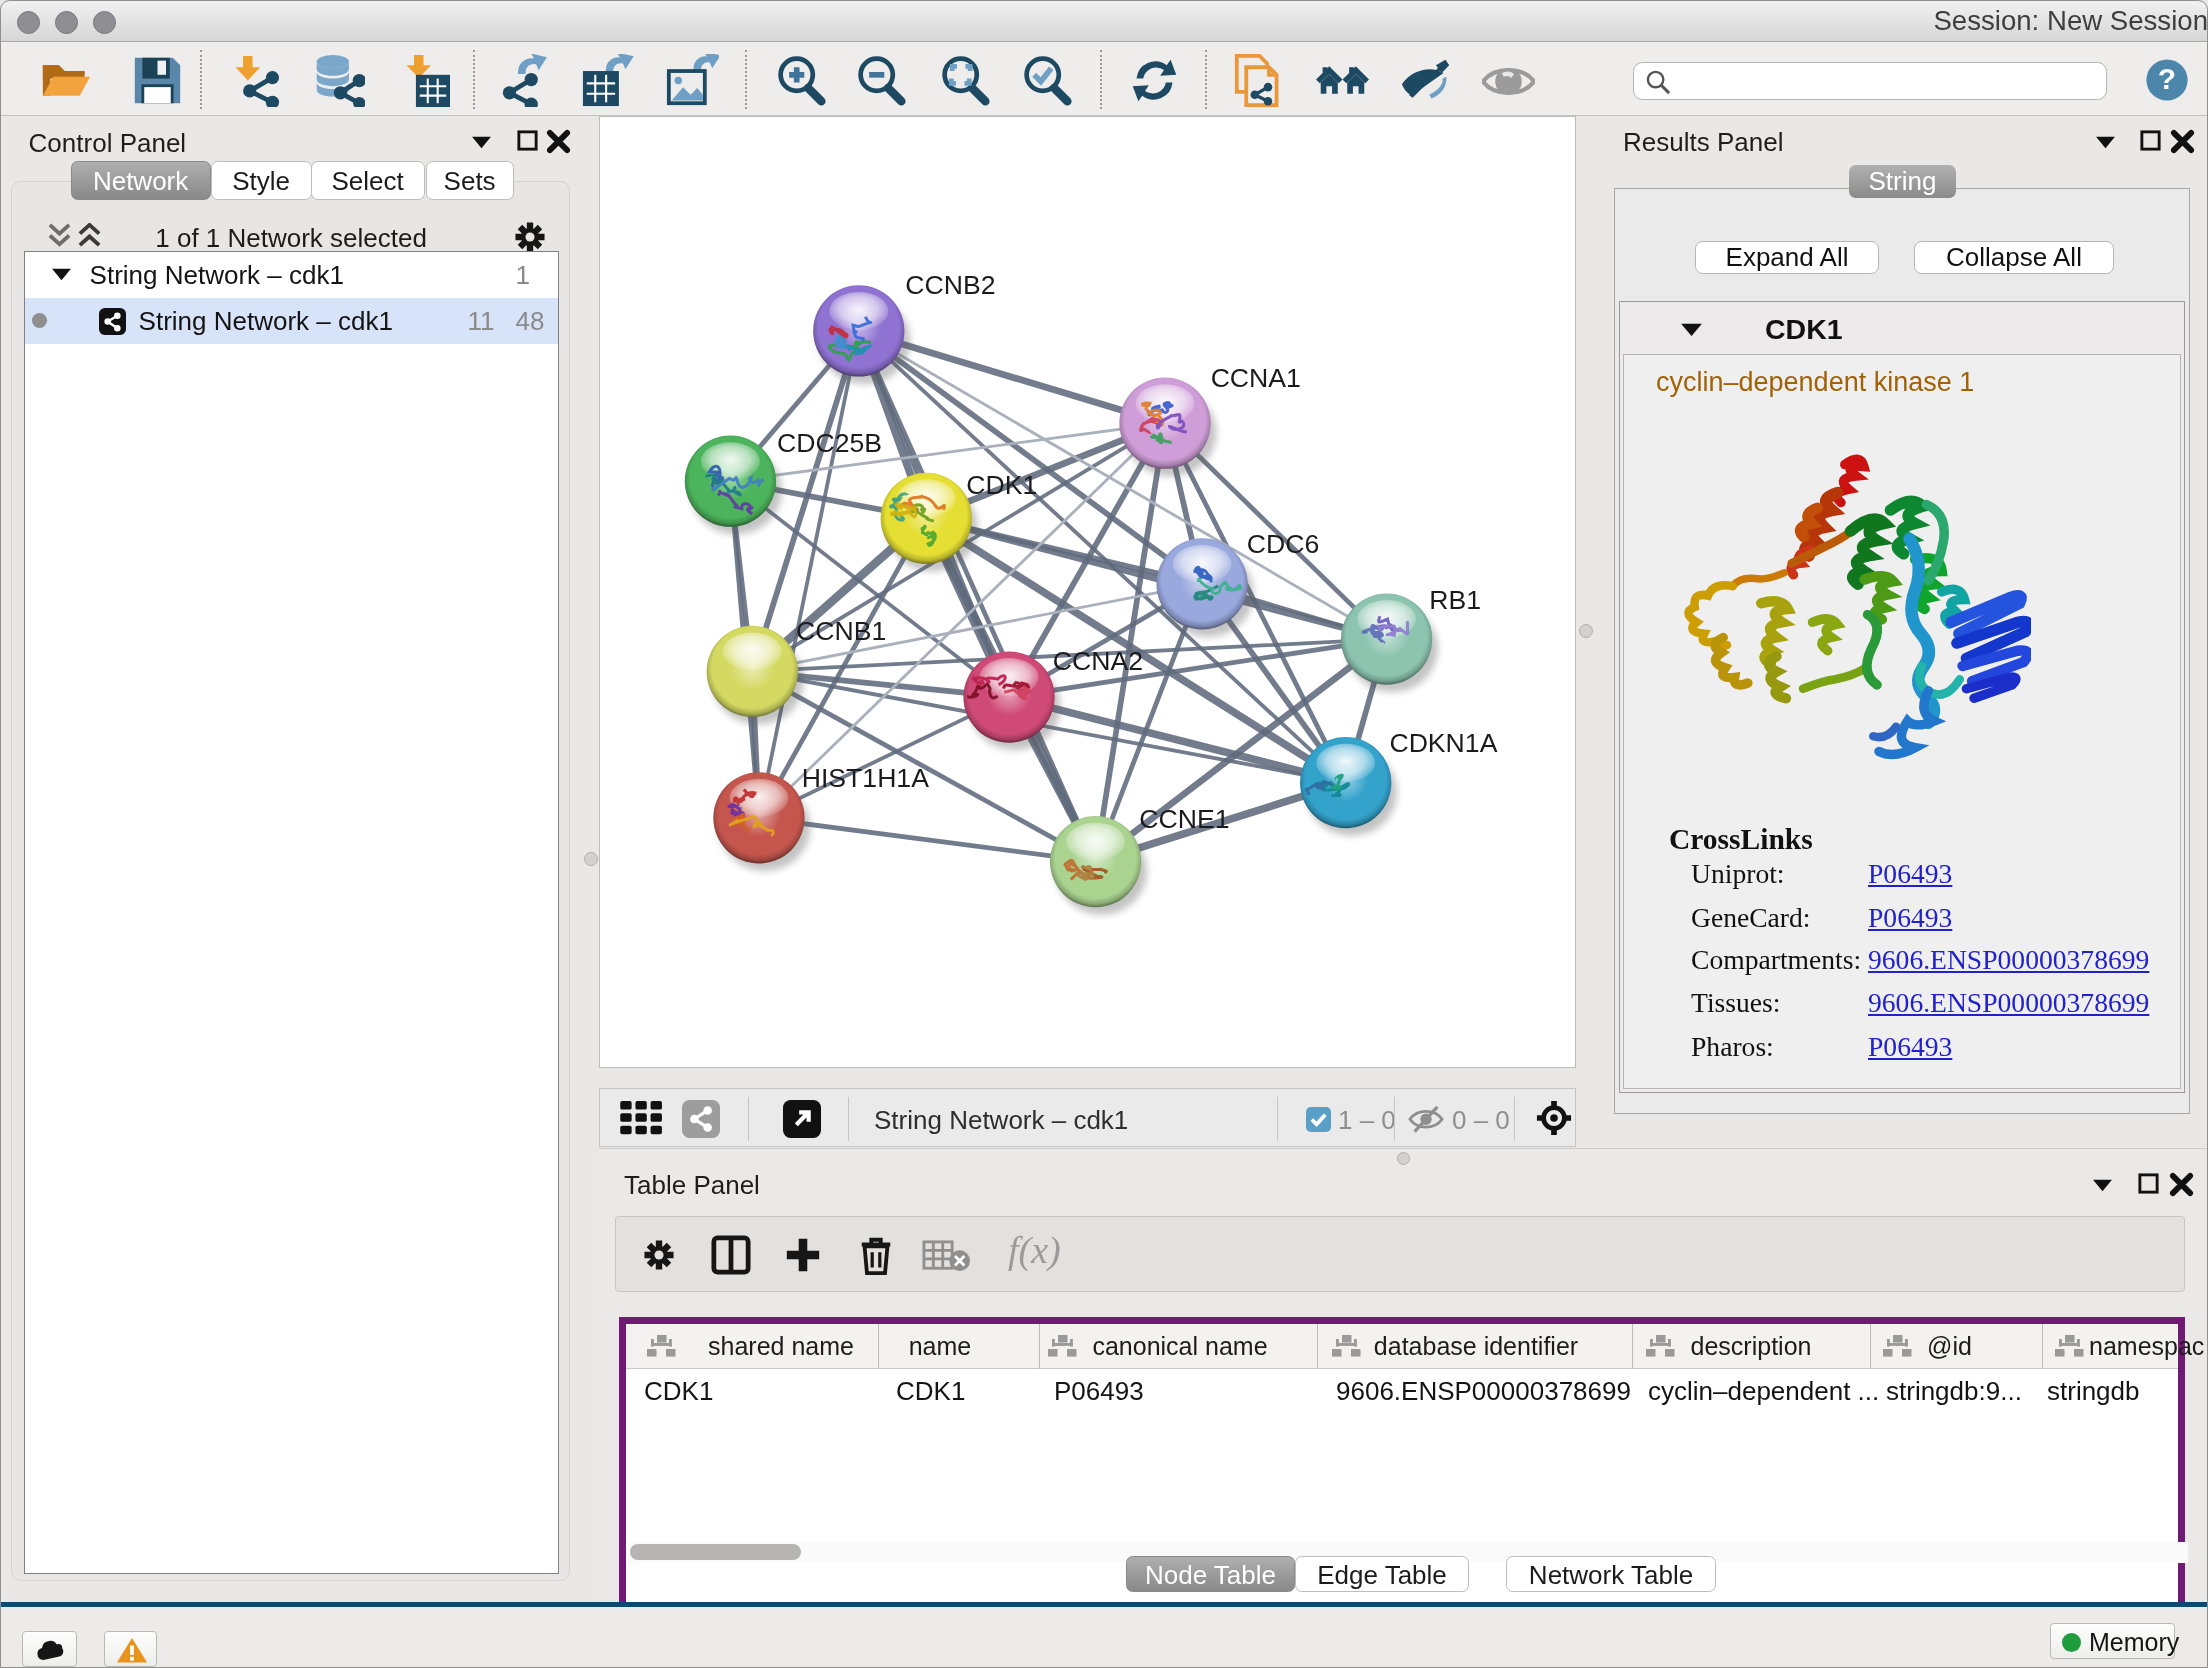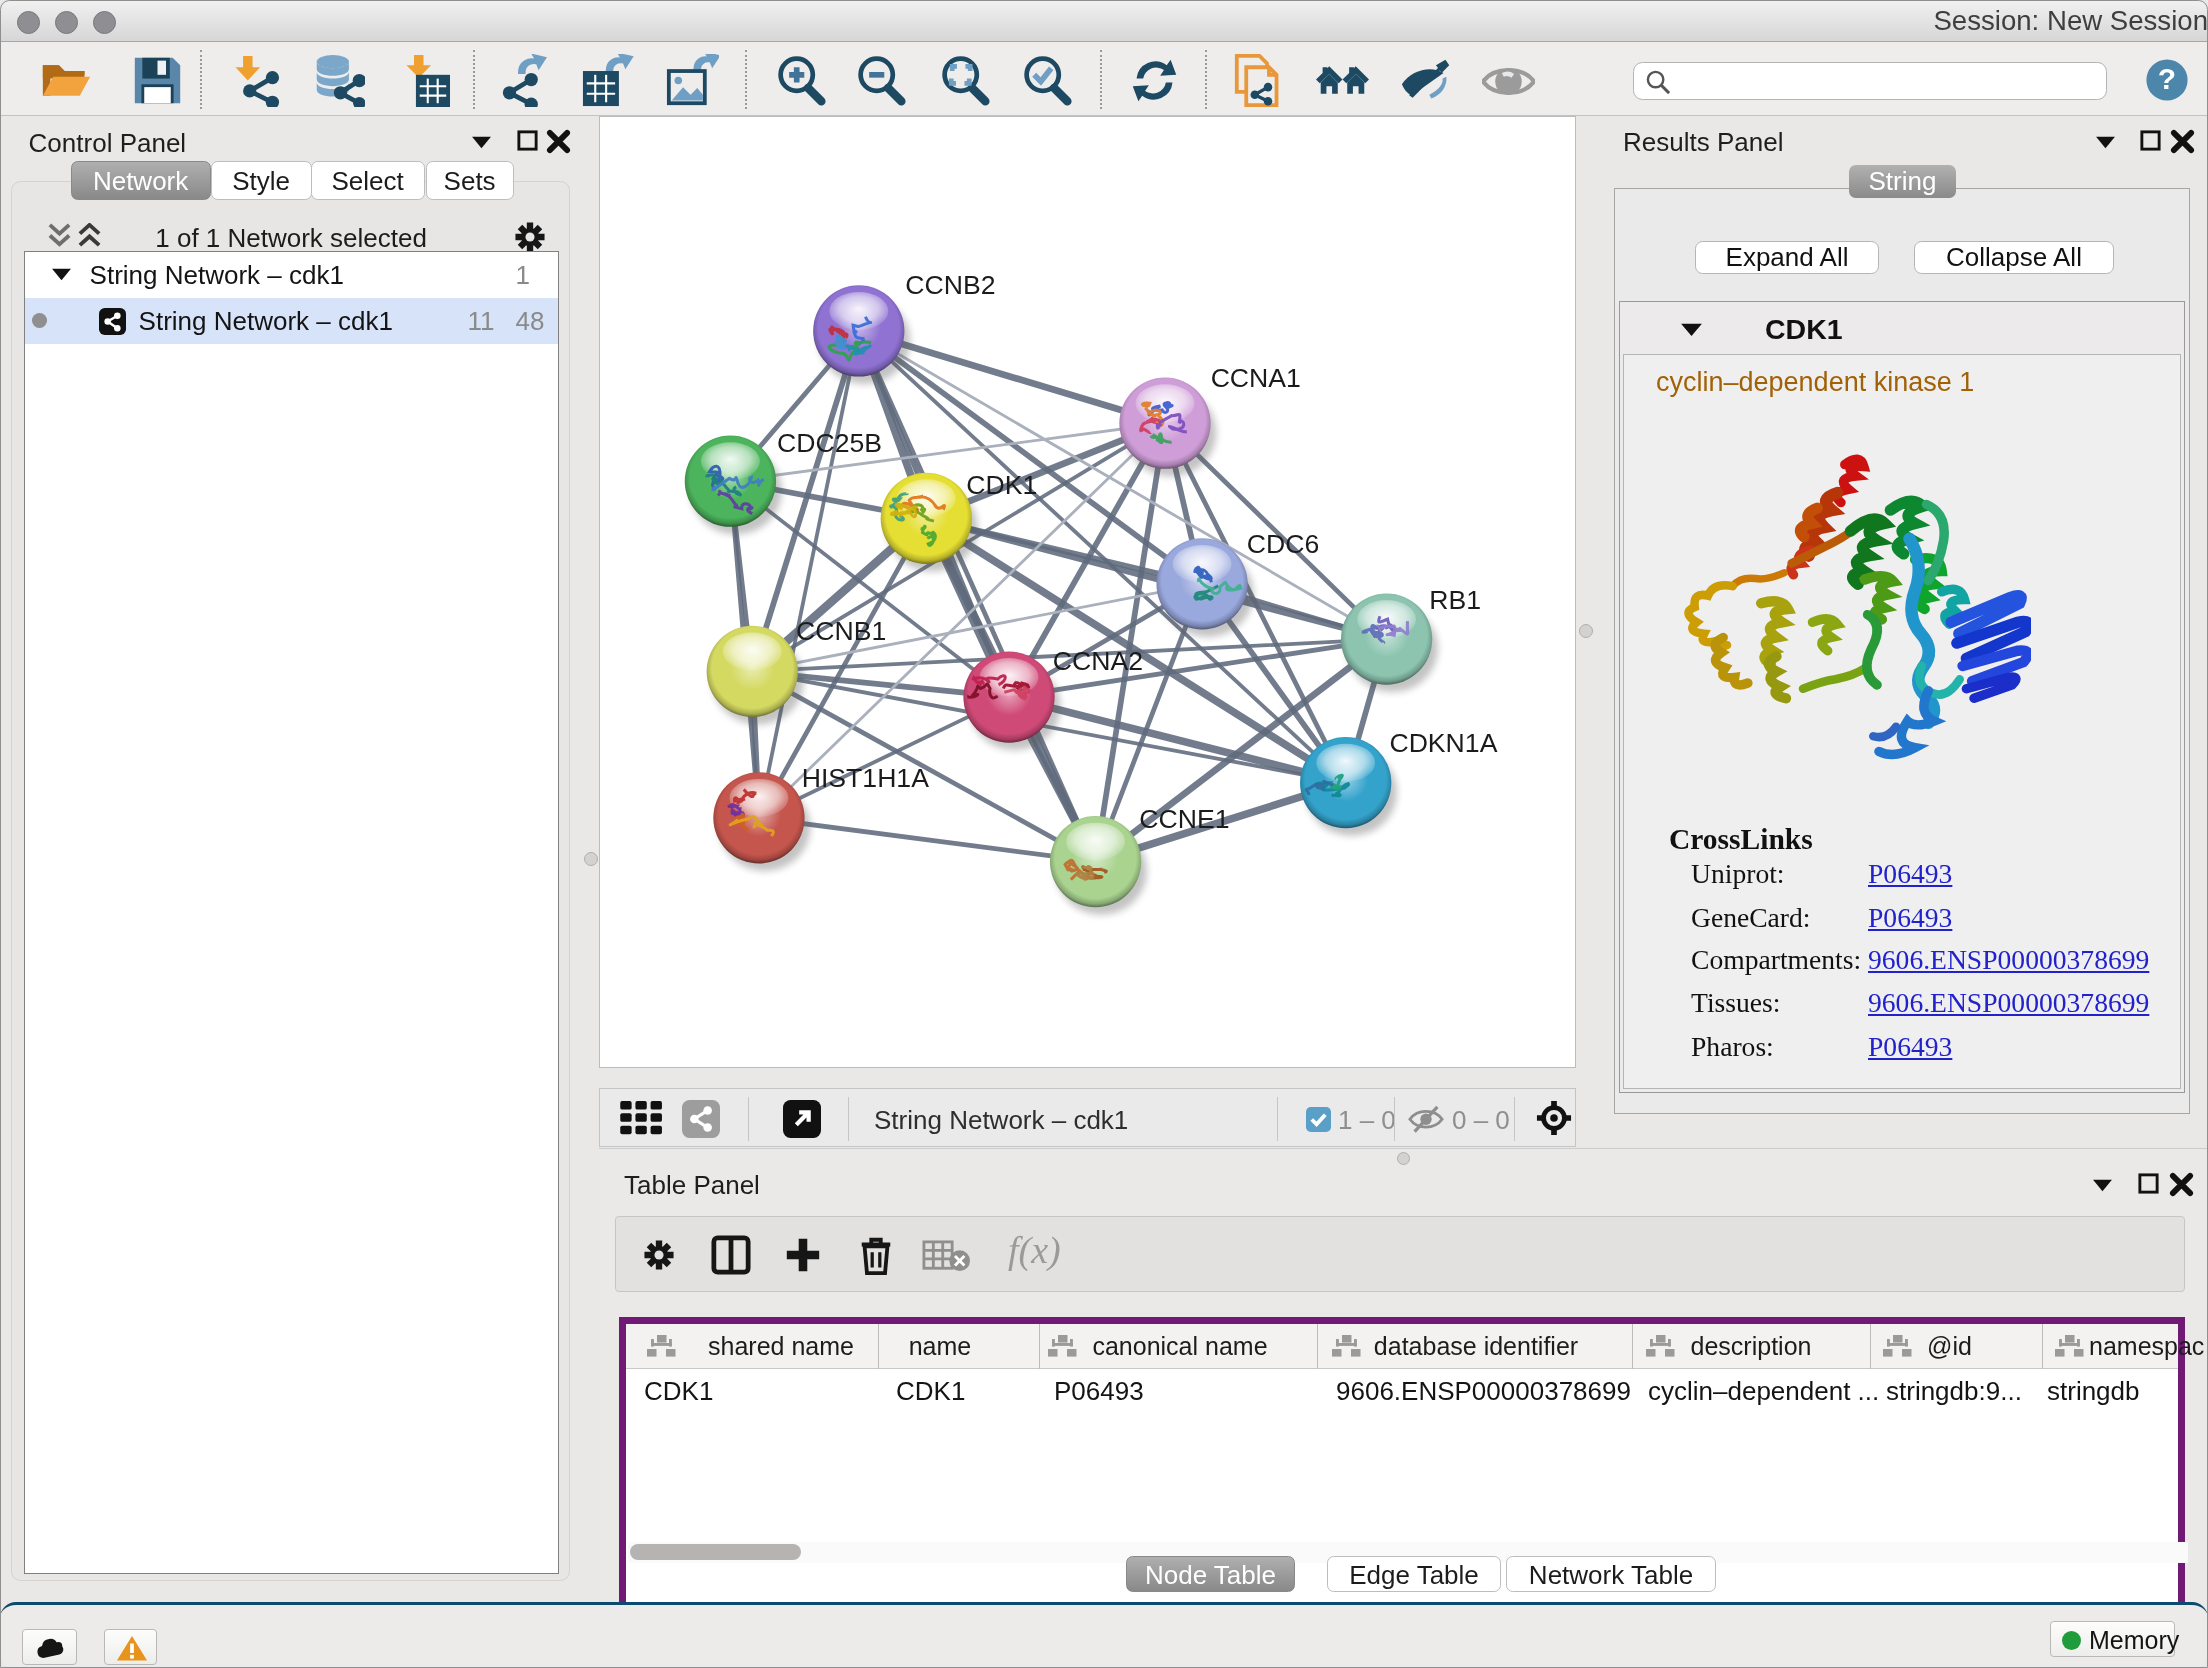--- a/index.html
+++ b/index.html
@@ -36,21 +36,21 @@
   background:#fff; border:1px solid #bcbcbc; }
 .netstatus { position:absolute; left:599px; top:1088px; width:977px; height:59px;
   background:#ebeaea; border:1px solid #c4c4c4; }
 
 .rpanel { position:absolute; left:1584px; top:116px; width:625px; height:1031px; background:#e9e8e7; }
 
 .tpanel { position:absolute; left:599px; top:1148px; width:1609px; height:454px;
   background:#eae9e8; border-top:1px solid #cccccc; }
 
 .bottombar { position:absolute; left:0; top:1602px; width:100%; height:67px;
-  background:#ecebea; border-top:3px solid #0c4a6e;border-radius:16px; }
+  background:#ecebea; border-top:5px solid #0c4a6e; }
 .serif { font-family:"Liberation Serif", serif; }
 a.lnk { color:#2222cc; text-decoration:underline; font-family:"Liberation Serif", serif; }
 .htext { position:absolute; top:7.6px; font-size:25px; color:#1c1c1c; text-align:center; }
 .hicon { position:absolute; top:11.4px; width:28.5px; height:23px;
   background:
    linear-gradient(#9a9a9a,#9a9a9a) 9.5px 0/9.5px 7.6px no-repeat,
    linear-gradient(#9a9a9a,#9a9a9a) 0 13.3px/9.5px 7.6px no-repeat,
    linear-gradient(#9a9a9a,#9a9a9a) 19px 13.3px/9.5px 7.6px no-repeat,
    linear-gradient(#9a9a9a,#9a9a9a) 3.8px 7.6px/21px 2.9px no-repeat,
    linear-gradient(#9a9a9a,#9a9a9a) 3.8px 3.8px/2.9px 7.6px no-repeat,
@@ -785,21 +785,21 @@
     <div class="abs" style="left:710px;top:52px;font-size:26px;color:#141414;">9606.ENSP00000378699</div>
     <div class="abs" style="left:1022px;top:52px;font-size:26px;color:#141414;">cyclin–dependent ...</div>
     <div class="abs" style="left:1260px;top:52px;font-size:26px;color:#141414;">stringdb:9...</div>
     <div class="abs" style="left:1421px;top:52px;font-size:26px;color:#141414;">stringdb</div>
 
     <div class="abs" style="left:1.9px;top:218px;width:1560px;height:21px;background:#fafafa;"></div>
     <div class="abs" style="left:3.8px;top:220px;width:171px;height:16px;background:#b5b4b3;border-radius:8.6px;"></div>
   </div>
 
   <div class="tabseg sel" style="left:527px;top:407px;width:169px;height:36px;line-height:36px;font-size:26px;">Node Table</div>
-  <div class="tabseg" style="left:696px;top:407px;width:174px;height:36px;line-height:36px;font-size:26px;margin-left:32px;">Edge Table</div>
+  <div class="tabseg" style="left:696px;top:407px;width:174px;height:36px;line-height:36px;font-size:26px;">Edge Table</div>
   <div class="tabseg" style="left:870px;top:407px;width:210px;height:36px;line-height:36px;font-size:26px;margin-left:37px;">Network Table</div>
 </div>
 
 <div class="bottombar" id="bottombar">
   <div class="abs" style="left:22px;top:24px;width:55px;height:36px;background:linear-gradient(#fdfdfd,#ededec);border:1px solid #b9b8b7;border-radius:3.8px;">
     <svg class="abs" style="left:12.4px;top:6.7px;" width="30" height="23" viewBox="0 0 32 24">
       <path d="M9 22 a6.5 6.5 0 0 1 -1.5-12.8 A8.5 8.5 0 0 1 24 7.5 a5.5 5.5 0 0 1 2 10.8 z" fill="#161616"></path>
       <circle cx="25" cy="9" r="4" fill="#161616"></circle>
     </svg>
   </div>

